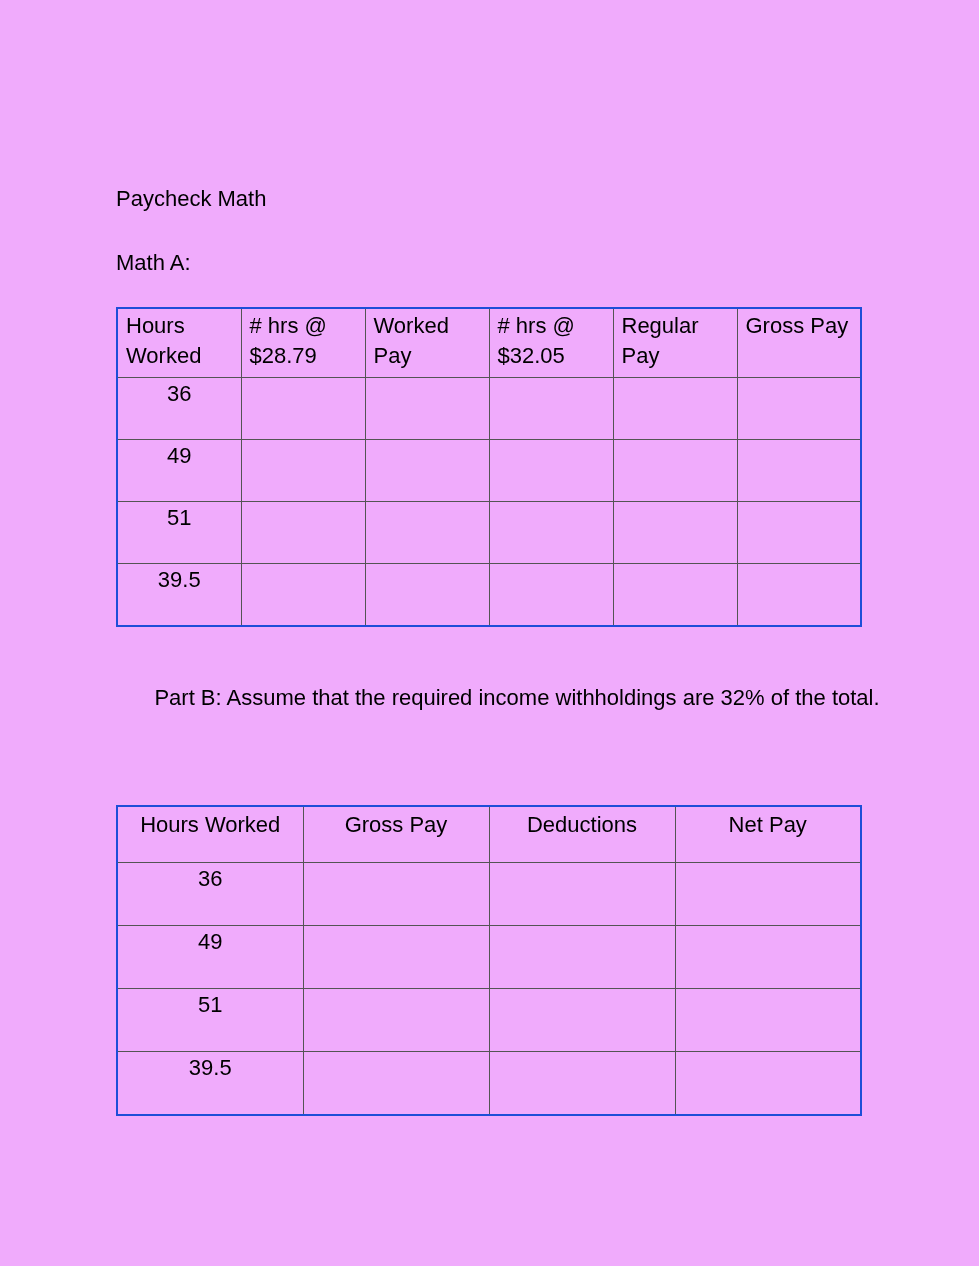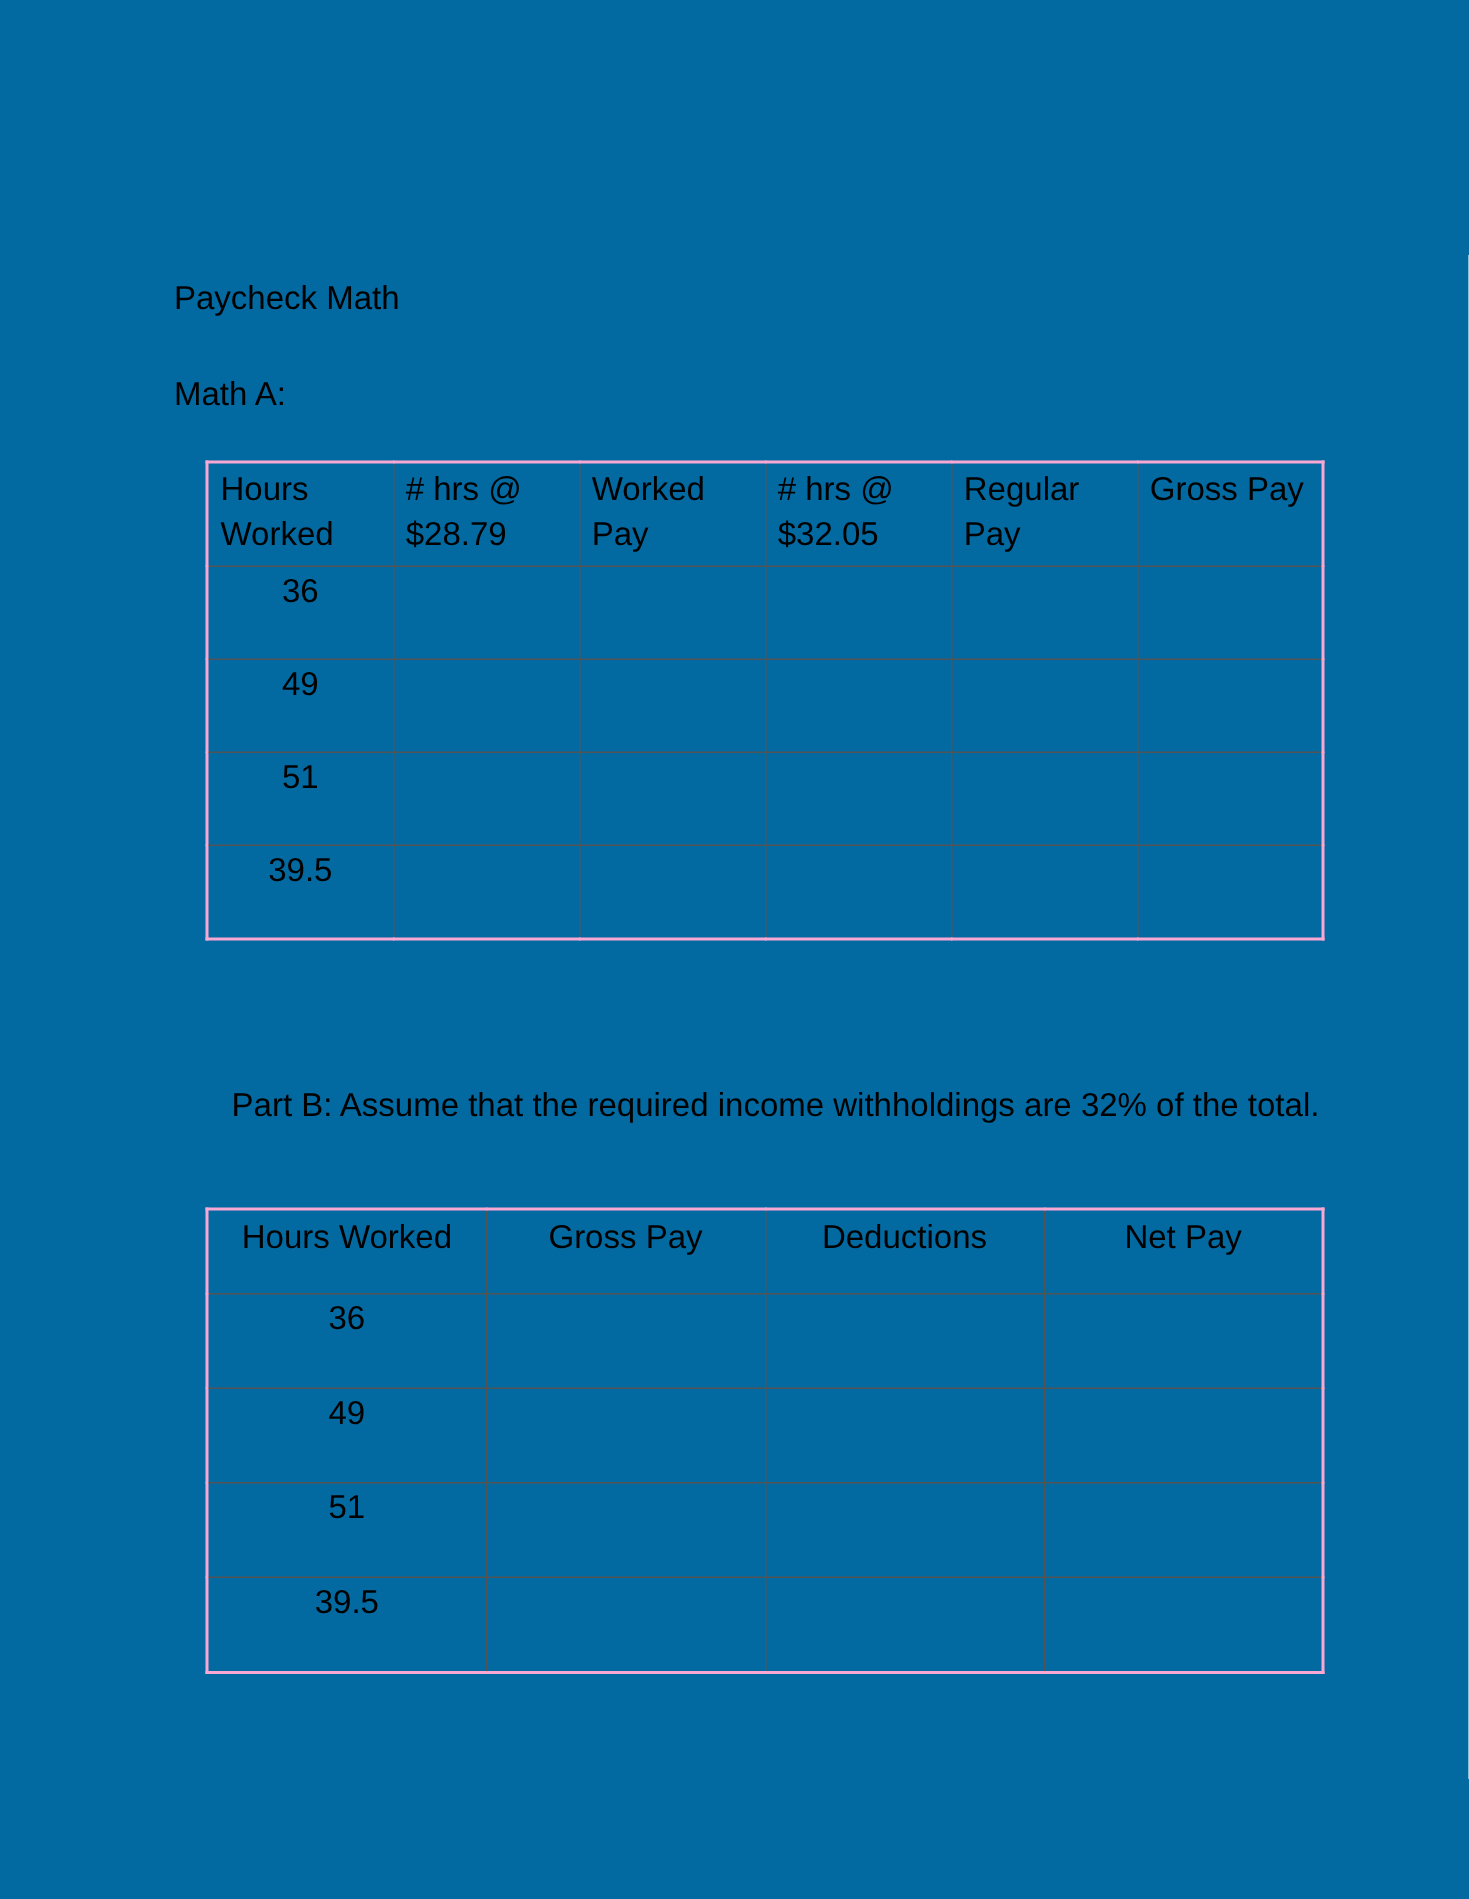--- a/index.html
+++ b/index.html
@@ -1,39 +1,38 @@
 <!DOCTYPE html>
 <html><head>
 <meta charset="utf-8">
 <style>
   html,body { margin:0; padding:0; background:#ffffff; }
   .page {
     position:relative;
     width:979px; height:1266px;
-    background:#0369a1;
+    background:#f0abfc;
     font-family:"Liberation Sans", sans-serif;
     color:#000000;
     overflow:hidden;
   }
   .doc-text { position:absolute; font-size:22px; line-height:26px; white-space:nowrap; }
   #title   { left:116px; top:186px; }
   #part-a  { left:116px; top:250px; }
   .centered-line {
     position:absolute; left:55px; width:924px;
-    text-align:center; white-space:normal;margin-top:39px;
+    text-align:center; white-space:normal;
   }
   #part-b  { top:685px; }
   #record  { top:747px; }
 
   table {
     position:absolute;
     border-collapse:collapse;
     table-layout:fixed;
-    border:2px solid #f9a8d4;
-    margin-left:21px;
+    border:2px solid #1d4ed8;
   }
   th, td {
     border:1px solid #545454;
     vertical-align:top;
     font-weight:normal;
     font-size:22px;
     overflow:hidden;
   }
   #table-a { left:116px; top:307px; width:746px; }
   #table-a th { height:66px; text-align:left; padding:2px 4px 0 8px; line-height:30px; }

